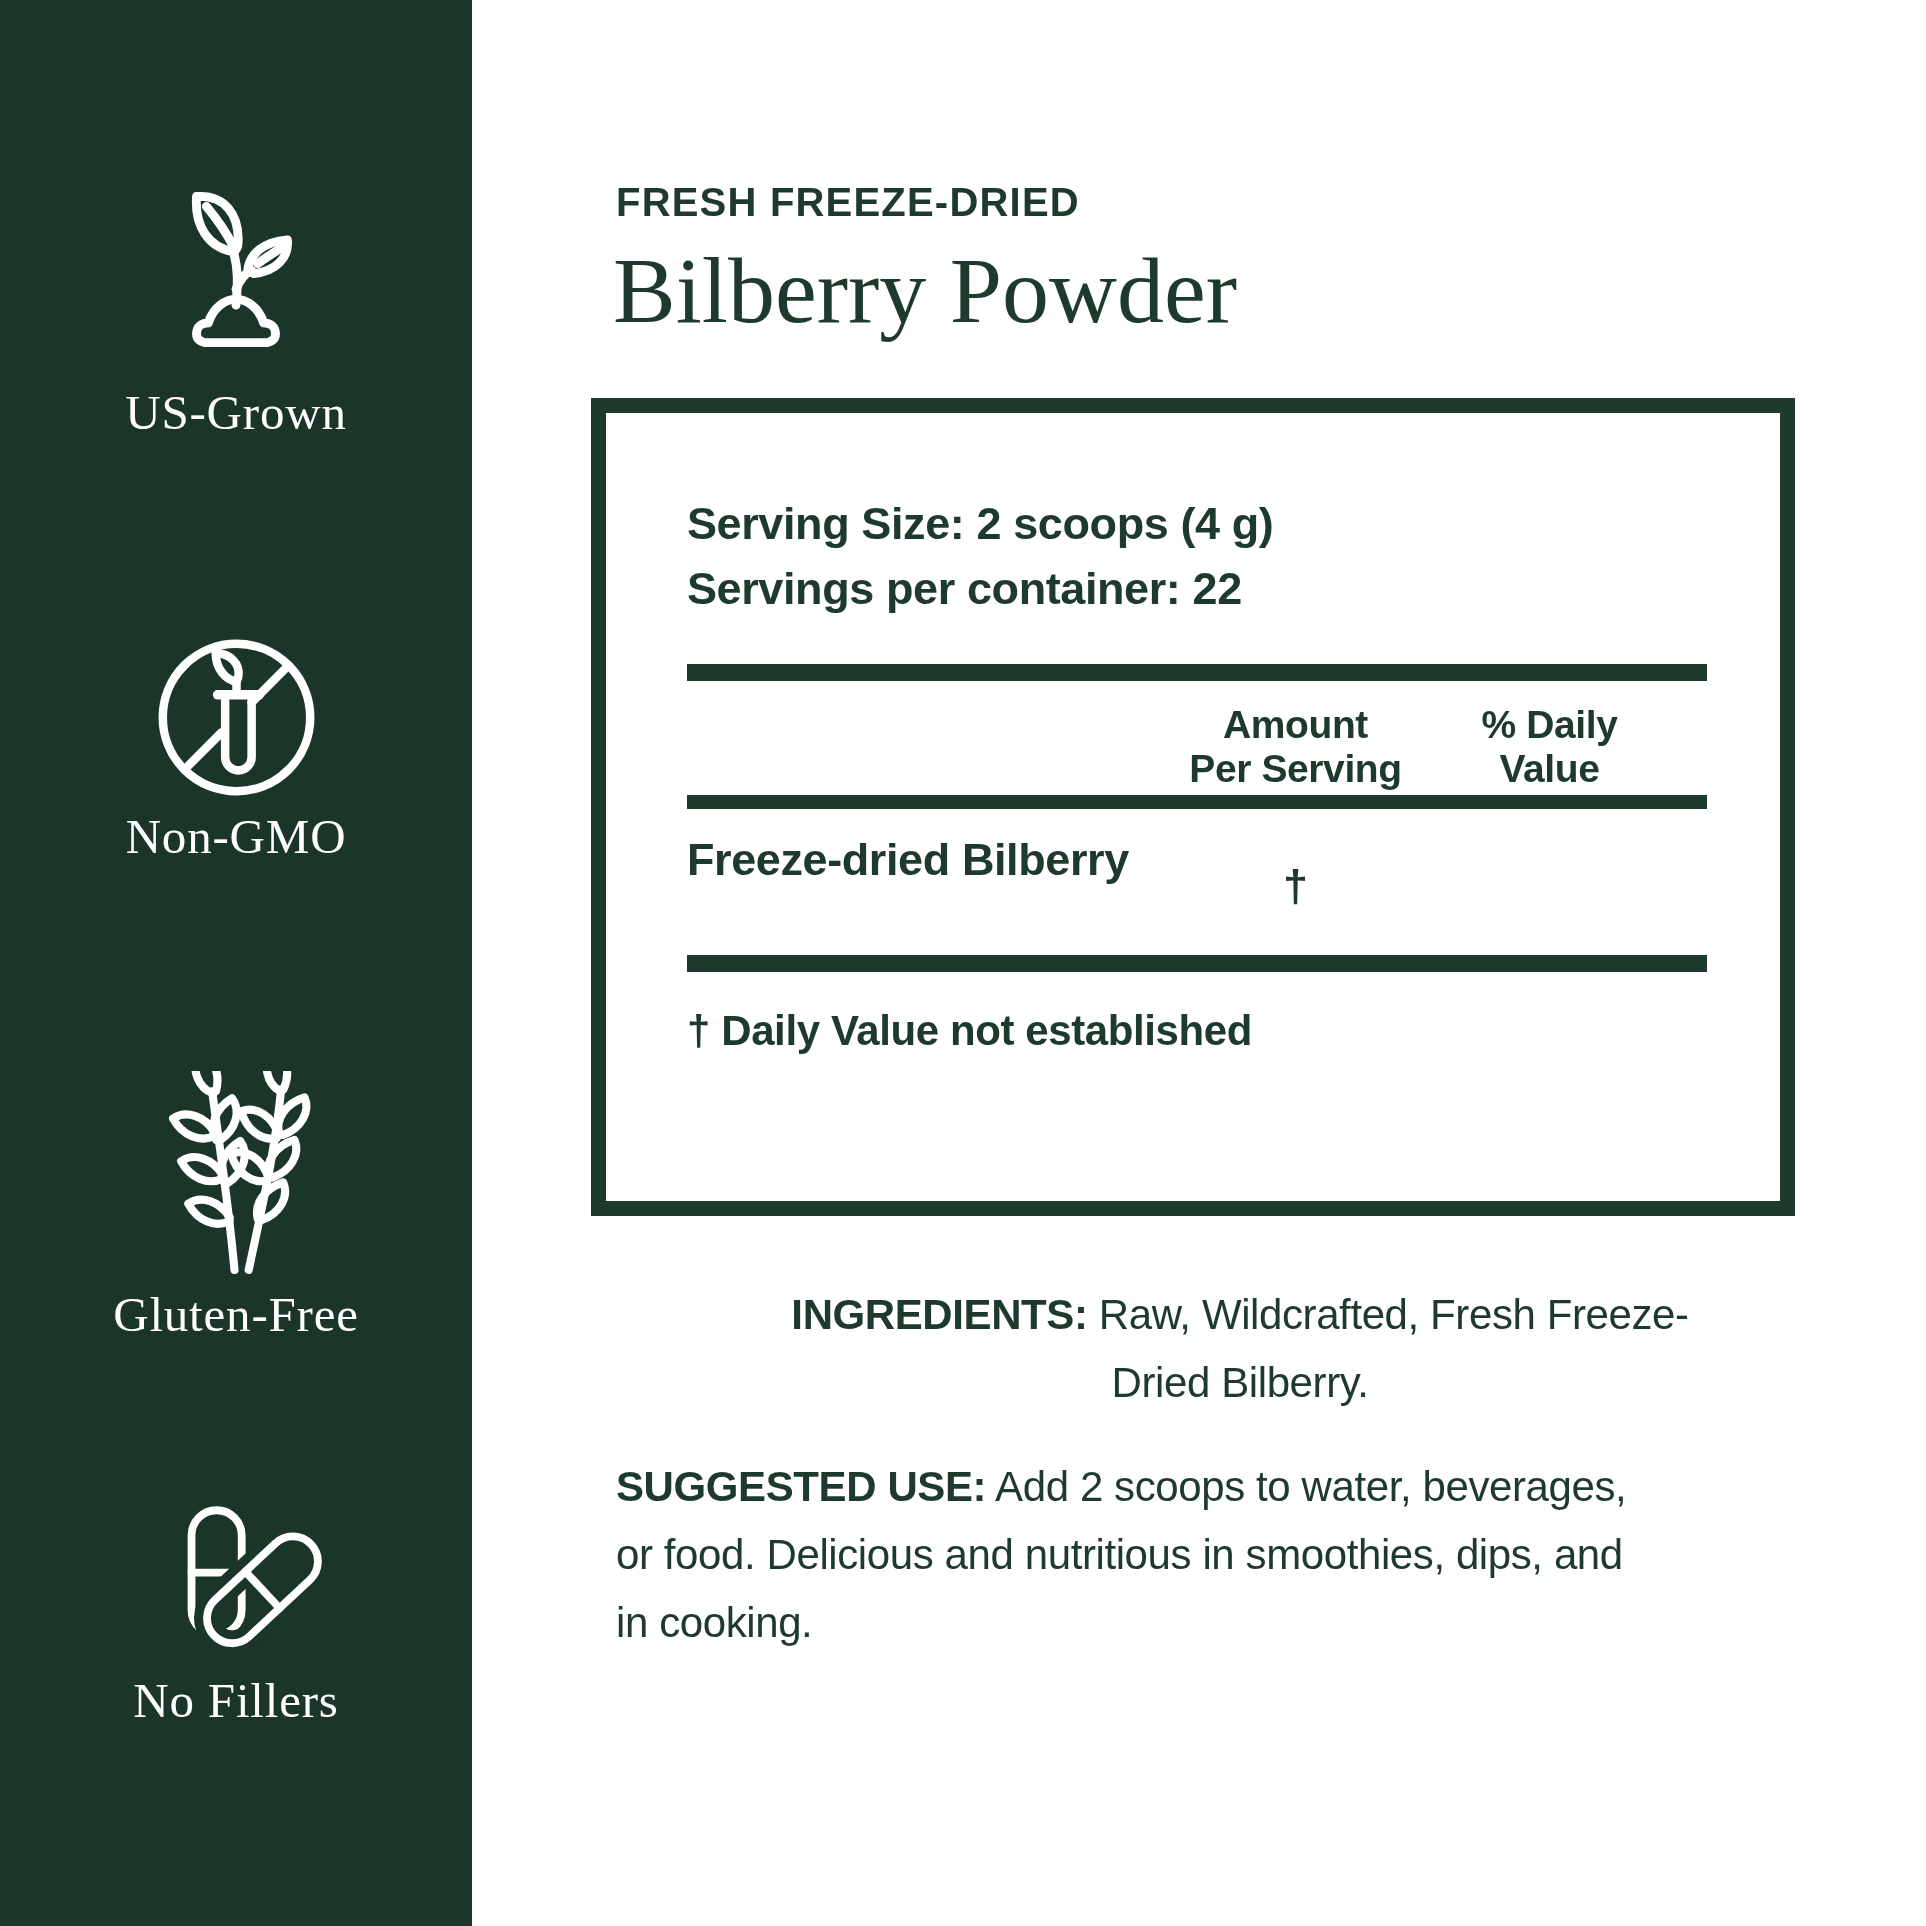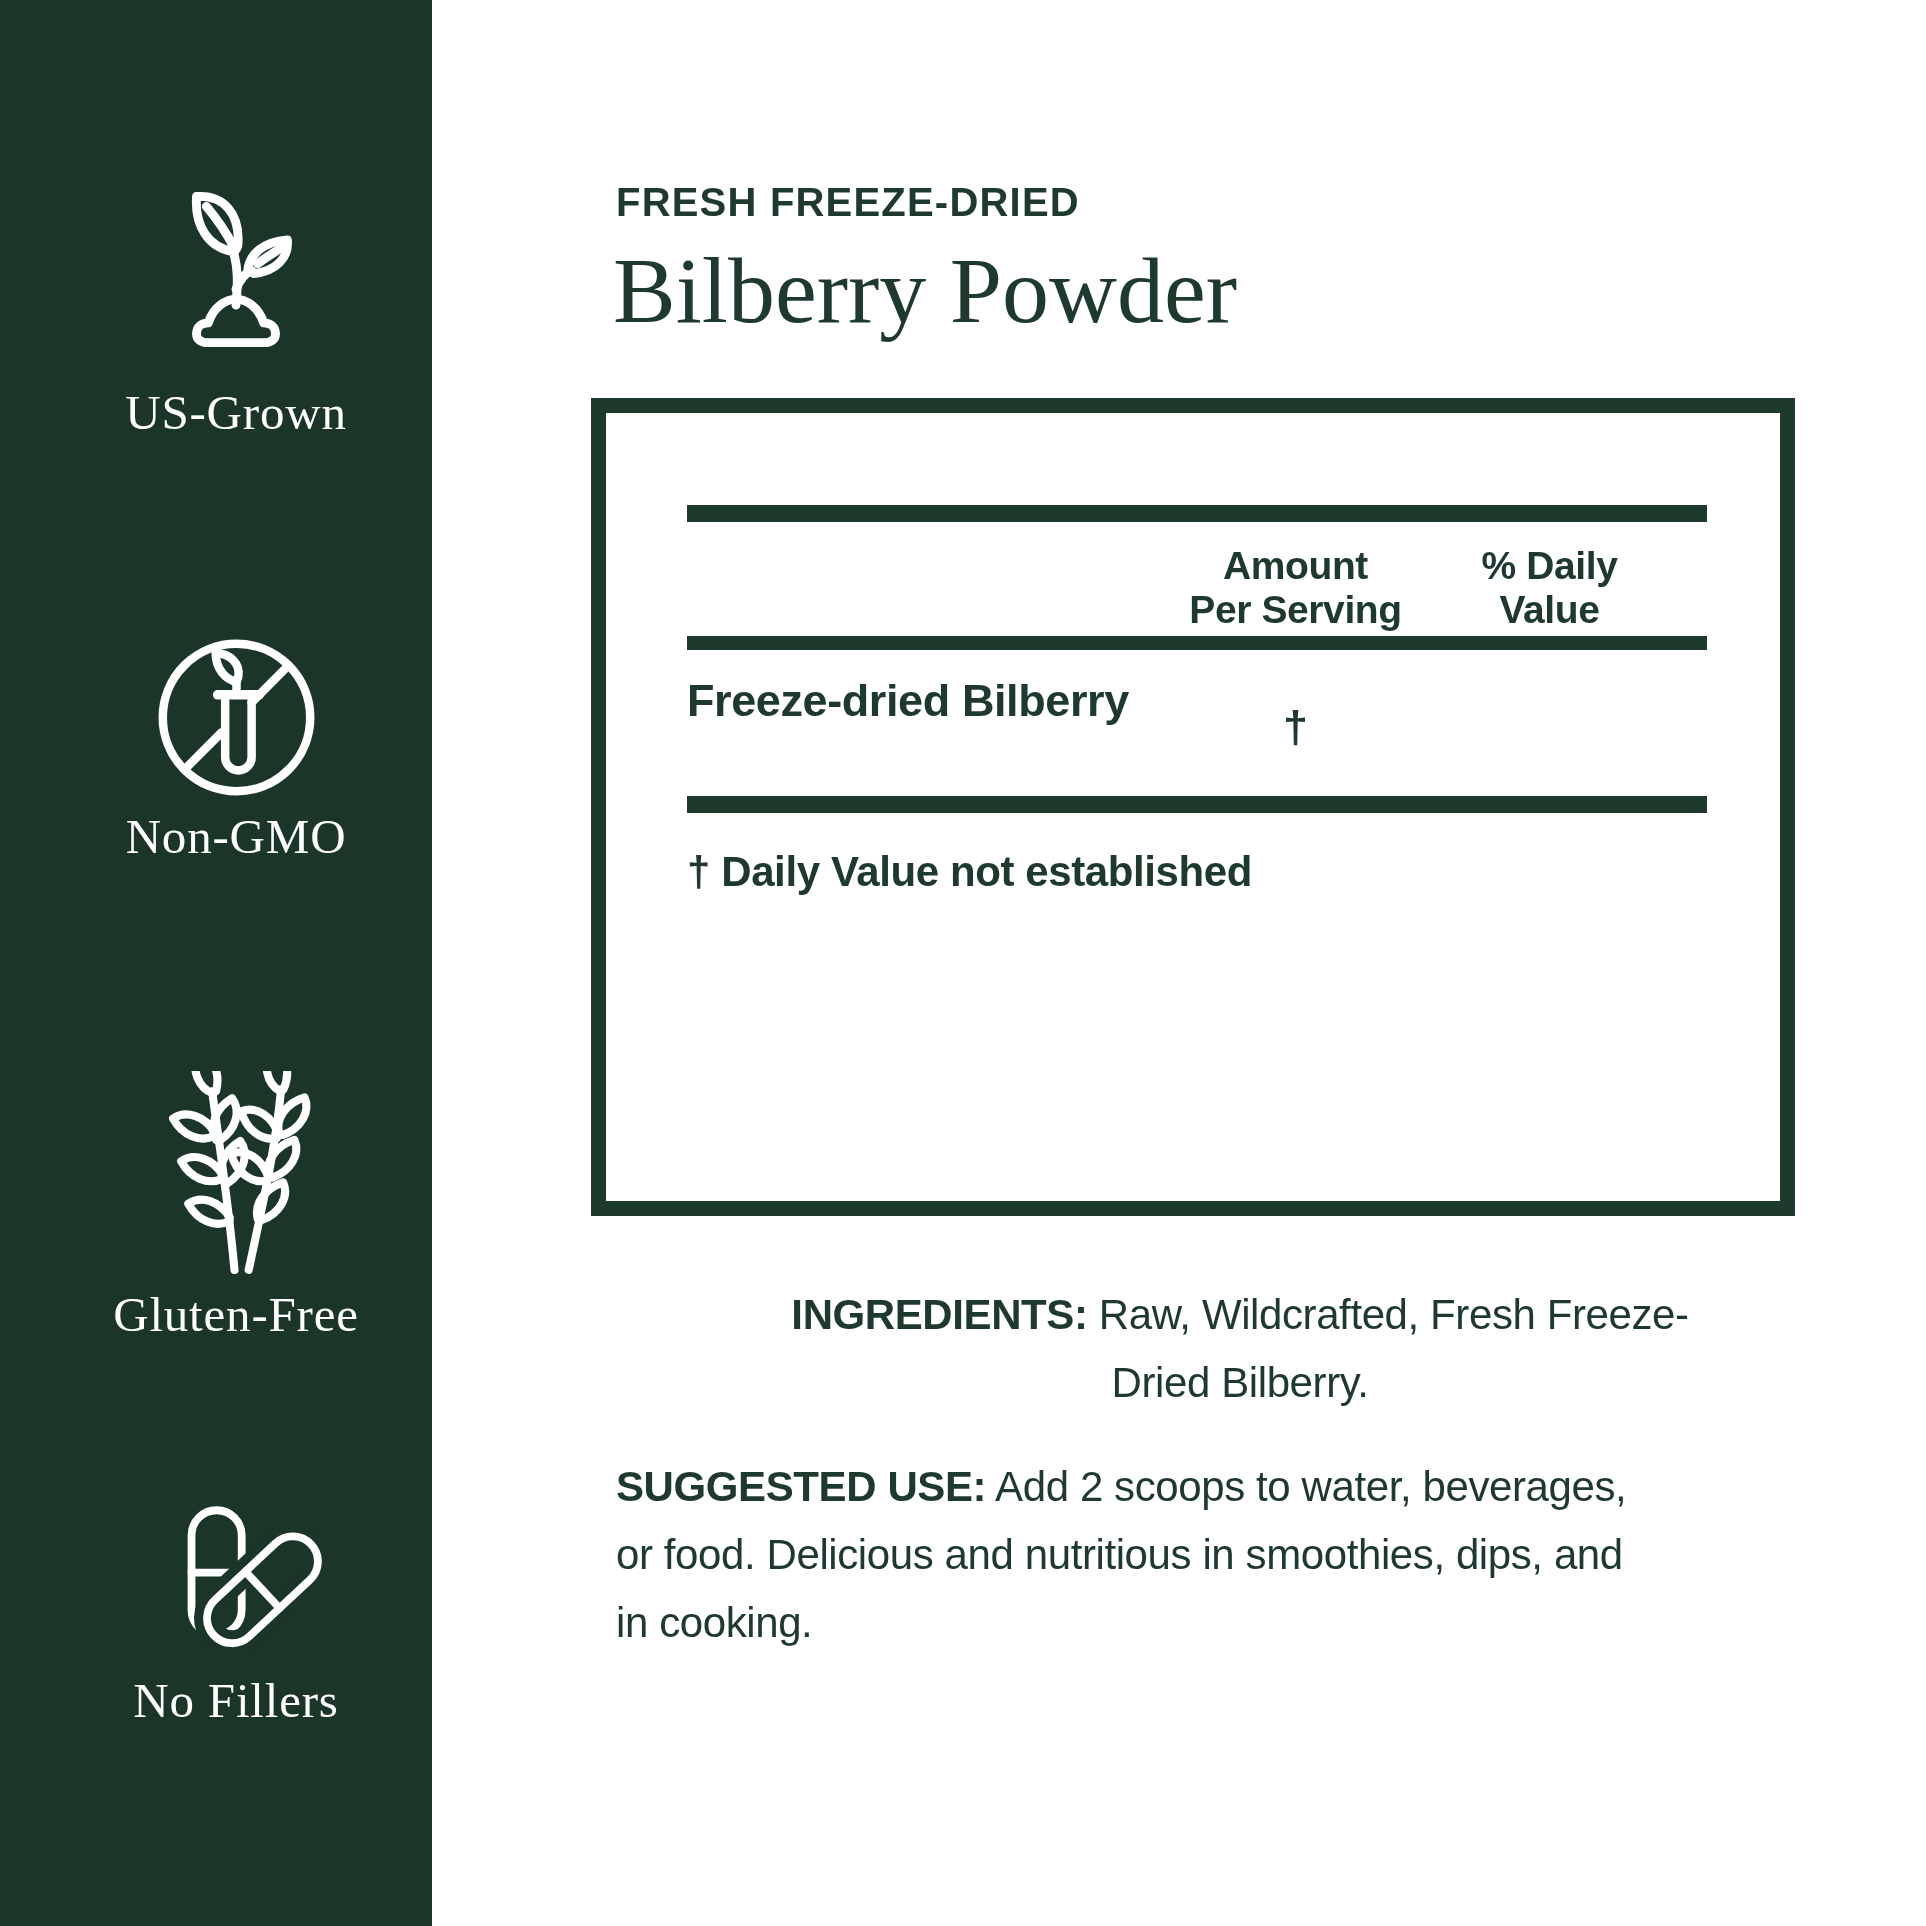--- a/index.html
+++ b/index.html
@@ -12,21 +12,21 @@
   body{
     position:relative;
     background:var(--white);
     font-family:"Liberation Sans", sans-serif;
     color:var(--green);
     overflow:hidden;
   }
 
   
   .sidebar{
-    position:absolute; left:0; top:0; width:432px; height:1926px;
+    position:absolute; left:0; top:0; width:472px; height:1926px;
     background:var(--sidebar);
   }
   .side-item{
     position:absolute; left:0; width:472px;
     display:flex; flex-direction:column; align-items:center;
     color:var(--white);
   }
   .side-icon{display:block;}
   .side-label{
     font-family:"Liberation Serif", serif;
@@ -178,20 +178,24 @@
     </svg>
     <div class="side-label" style="margin-top:22.3px">No Fillers</div>
   </div>
 </div>
 
 <div class="eyebrow">FRESH FREEZE-DRIED</div>
 <h1 class="product-title">Bilberry Powder</h1>
 
 <div class="facts-box">
 
+  <div class="serving-block">
+    <div class="serving-line">Serving Size: 2 scoops (4 g)</div>
+    <div class="serving-line">Servings per container: 22</div>
+  </div>
 
   <div class="rule rule-thick"></div>
 
   <div class="cols">
     <div></div>
     <div class="col-head">Amount
 Per Serving</div>
     <div class="col-head">% Daily
 Value</div>
   </div>

